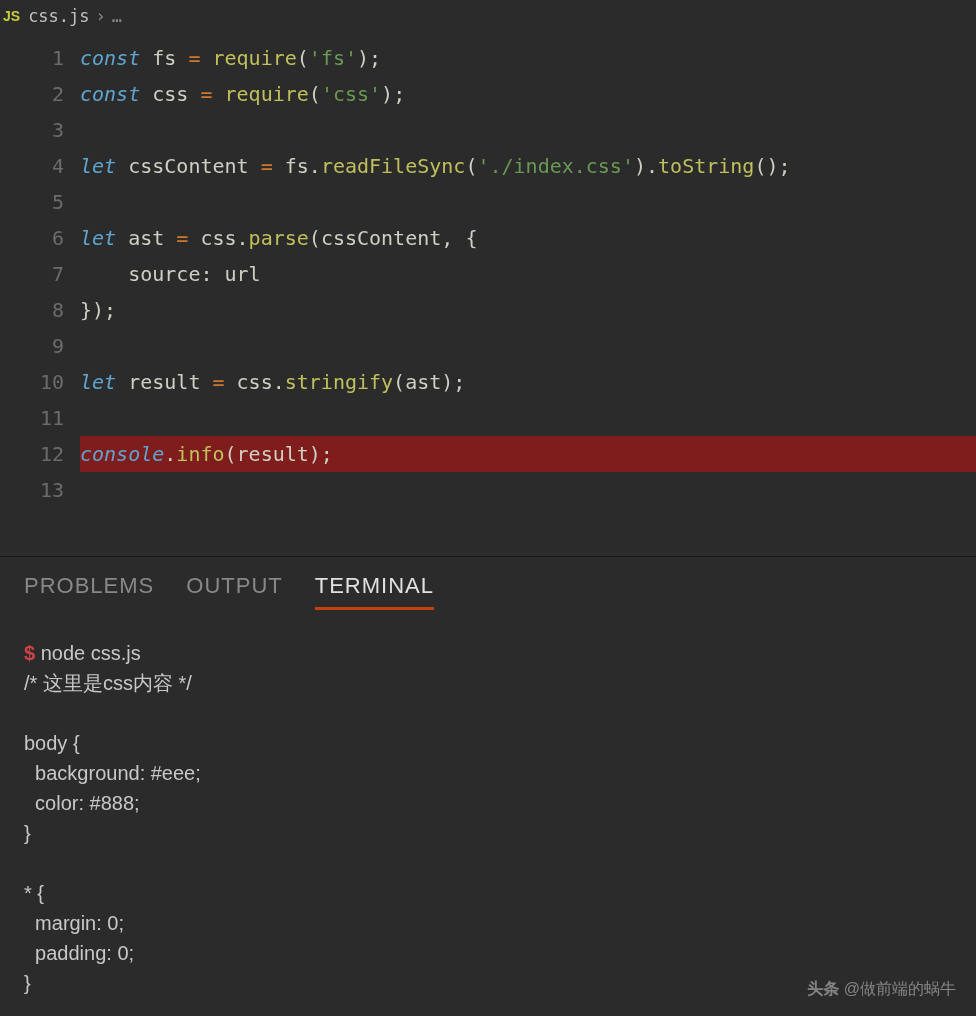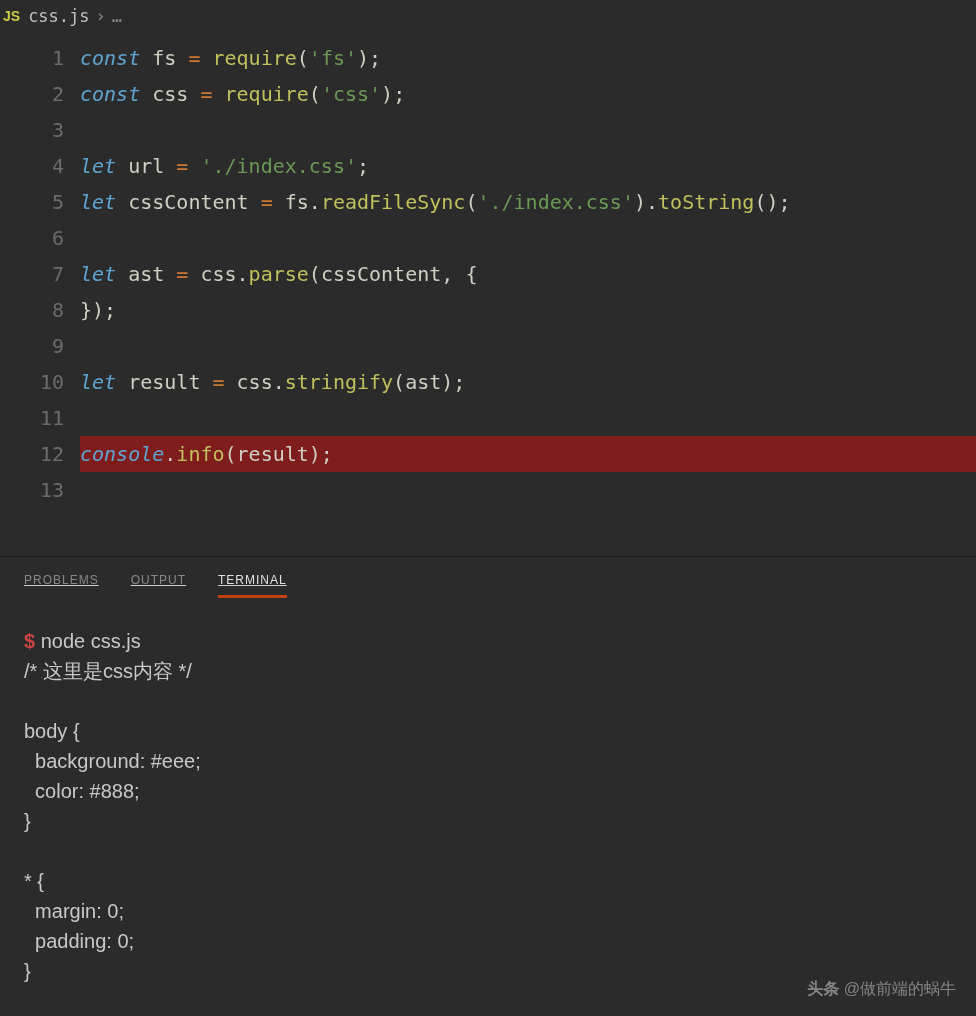--- a/index.html
+++ b/index.html
@@ -79,24 +79,23 @@
     .tk-dot { color: #d0cfc4; }
     
     .panel {
       background: #2b2b2b;
       border-top: 1px solid #1a1a1a;
     }
     .panel-tabs {
       display: flex;
       padding: 16px 24px 8px 24px;
       gap: 32px;
-      font-size: 12px;
+      font-size: 22px;
       font-family: -apple-system, sans-serif;
       letter-spacing: 1px;
-      text-decoration: underline;
     }
     .panel-tab {
       color: #888;
       cursor: pointer;
       padding-bottom: 8px;
     }
     .panel-tab.active {
       color: #e0e0e0;
       border-bottom: 3px solid #c2410c;
     }
@@ -145,24 +144,24 @@
       <div>9</div>
       <div>10</div>
       <div>11</div>
       <div>12</div>
       <div>13</div>
     </div>
   <div class="code" id="code">
       <div class="code-line"><span class="tk-keyword">const</span><span> </span><span class="tk-var">fs</span><span> </span><span class="tk-op">=</span><span> </span><span class="tk-func">require</span><span class="tk-punct">(</span><span class="tk-string">'fs'</span><span class="tk-punct">);</span></div>
       <div class="code-line"><span class="tk-keyword">const</span><span> </span><span class="tk-var">css</span><span> </span><span class="tk-op">=</span><span> </span><span class="tk-func">require</span><span class="tk-punct">(</span><span class="tk-string">'css'</span><span class="tk-punct">);</span></div>
       <div class="code-line"></div>
-      <div class="code-line"><span class="tk-keyword">let</span><span> </span><span class="tk-var">url</span><span> </span><span class="tk-op">=</span><span> </span><span class="tk-string">'./index.css'</span><span class="tk-punct">;</span></div>
       <div class="code-line"><span class="tk-keyword">let</span><span> </span><span class="tk-var">cssContent</span><span> </span><span class="tk-op">=</span><span> </span><span class="tk-var">fs</span><span class="tk-dot">.</span><span class="tk-method">readFileSync</span><span class="tk-punct">(</span><span class="tk-string">'./index.css'</span><span class="tk-punct">).</span><span class="tk-method">toString</span><span class="tk-punct">();</span></div>
       <div class="code-line"></div>
       <div class="code-line"><span class="tk-keyword">let</span><span> </span><span class="tk-var">ast</span><span> </span><span class="tk-op">=</span><span> </span><span class="tk-var">css</span><span class="tk-dot">.</span><span class="tk-method">parse</span><span class="tk-punct">(</span><span class="tk-var">cssContent</span><span class="tk-punct">, {</span></div>
+      <div class="code-line"><span>    </span><span class="tk-prop">source</span><span class="tk-punct">: </span><span class="tk-var">url</span></div>
       <div class="code-line"><span class="tk-punct">});</span></div>
       <div class="code-line"></div>
       <div class="code-line"><span class="tk-keyword">let</span><span> </span><span class="tk-var">result</span><span> </span><span class="tk-op">=</span><span> </span><span class="tk-var">css</span><span class="tk-dot">.</span><span class="tk-method">stringify</span><span class="tk-punct">(</span><span class="tk-var">ast</span><span class="tk-punct">);</span></div>
       <div class="code-line"></div>
       <div class="code-line highlight"><span class="tk-console">console</span><span class="tk-dot">.</span><span class="tk-method">info</span><span class="tk-punct">(</span><span class="tk-var">result</span><span class="tk-punct">);</span></div>
     </div>
 </div>
 
 <div class="panel">
   <div class="panel-tabs" id="panel-tabs">

